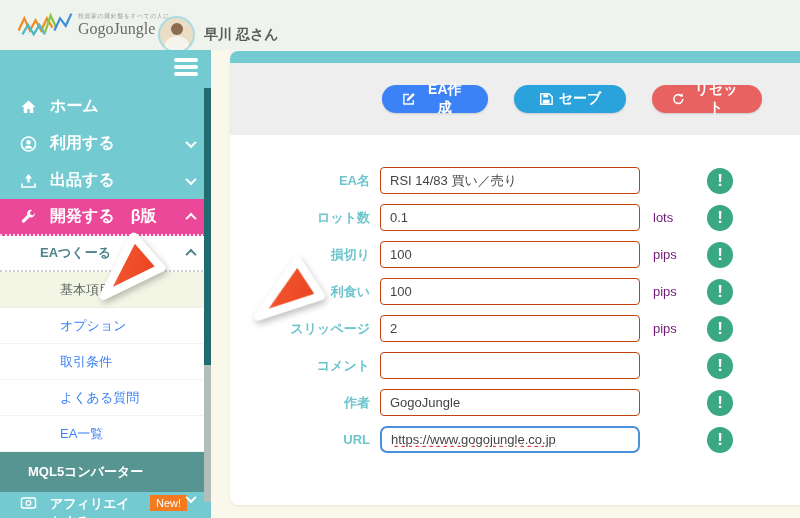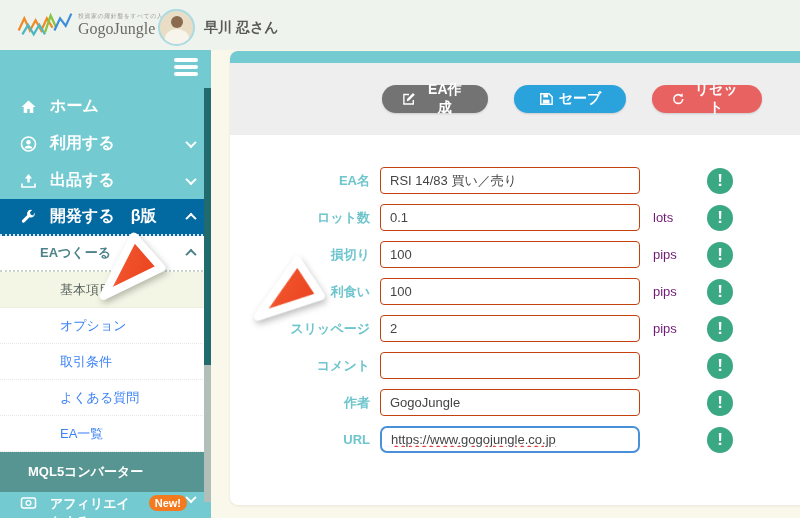--- a/index.html
+++ b/index.html
@@ -9,66 +9,66 @@
     background:#f9f8ea;
     position:relative; overflow:hidden;
   }
   
   .header { position:absolute; left:0; top:0; width:800px; height:50px; background:#eef3ee; }
   .logo { position:absolute; left:16px; top:8px; display:flex; align-items:flex-end; }
   .logo svg { width:58px; height:32px; }
   .logo-text { margin-left:4px; padding-bottom:2px; }
   .logo-tagline { font-size:6px; color:#9a9a94; letter-spacing:0.5px; }
   .logo-brand { font-family:"Liberation Serif", serif; font-size:16px; color:#6b6b64; line-height:1.05; }
-  .userbox { position:absolute; left:158px; top:9px; display:flex; align-items:center; }
+  .userbox { position:absolute; left:158px; top:16px; display:flex; align-items:center; }
   .avatar { width:37px; height:37px; border-radius:50%; border:2px solid #aadbe2;
             background:linear-gradient(180deg,#e9ddc6 0 100%); position:relative; overflow:hidden; }
   .avatar::before { content:""; position:absolute; left:11px; top:5px; width:12px; height:12px;
             border-radius:50%; background:#8a6b4f; }
   .avatar::after { content:""; position:absolute; left:5px; top:18px; width:24px; height:18px;
             border-radius:50% 50% 0 0; background:#f7f4ec; }
   .username { margin-left:9px; font-size:14px; font-weight:bold; color:#595955; }
 
   
   .sidebar { position:absolute; left:0; top:50px; width:211px; height:468px; background:#73cbd1; }
   .burger { position:absolute; top:8px; right:13px; width:24px; cursor:pointer; }
   .burger span { display:block; height:4px; background:#fff; border-radius:2px; margin-bottom:3px; }
   .side-row { height:37px; display:flex; align-items:center; padding:0 16px 0 20px;
               color:#fff; font-size:16px; font-weight:bold; cursor:pointer; }
   .side-row .sicon { width:17px; height:16px; margin-right:13px; flex:0 0 auto; }
   .side-top-gap { height:38px; position:relative; }
-  .side-row.dark { background:#0369a1; border-bottom:2px dotted rgba(255,255,255,.85); }
+  .side-row.dark { background:#ec4899; border-bottom:2px dotted rgba(255,255,255,.85); }
   .chev { width:8px; height:8px; border-right:2px solid currentColor; border-bottom:2px solid currentColor;
           margin-left:auto; flex:0 0 auto; }
   .chev.down { transform:rotate(45deg) translate(-1px,-1px); }
   .chev.up   { transform:rotate(-135deg) translate(-1px,-1px); }
   .submenu { background:#fff; }
   .submenu-title { height:36px; display:flex; align-items:center; padding:0 16px 0 40px;
           color:#4e828a; font-size:13px; font-weight:bold; border-bottom:2px dotted #c9d4c9; cursor:pointer; }
   .submenu-item { height:36px; display:flex; align-items:center; padding:0 16px 0 60px;
           color:#3b82f6; font-size:13px; border-bottom:1px dotted #e3e9df; cursor:pointer; }
   .submenu-item.active { background:#f3f6e4; color:#58625f; }
   .side-row.mql5 { background:#569591; height:40px; padding-left:28px; font-size:13px; }
   .side-row.affiliate { height:23px; align-items:flex-start; padding-top:3px; font-size:13px; }
-  .badge-new { background:#f47a1f; color:#fff; font-size:11px; font-weight:bold; padding:2px 6px;
-          border-radius:8px; margin-left:10px; }
+  .badge-new { background:#f47a1f; color:#fff; font-size:11px; font-weight:normal; padding:2px 6px;
+          border-radius:0; margin-left:10px; }
   .scrollbar { position:absolute; right:0; top:38px; width:7px; height:414px; background:#b2beb9; }
   .scrollbar .thumb { width:7px; height:277px; background:#216b6e; }
 
   
   .main { position:absolute; left:230px; top:51px; right:0; height:454px; background:#fff;
           border-radius:8px 0 0 8px; box-shadow:0 1px 3px rgba(0,0,0,.08); overflow:hidden; }
   .main-tealbar { height:12px; background:#73cbd1; }
   .toolbar { height:72px; background:#efeeee; display:flex; align-items:center; }
   .btn-group { display:flex; margin-left:152px; gap:26px; }
   .btn { height:28px; border:none; border-radius:14px; color:#fff; font-weight:bold; font-size:14px;
          font-family:"Liberation Sans", sans-serif; display:flex; align-items:center; justify-content:center;
          gap:6px; padding:0 20px; cursor:pointer; box-shadow:0 1px 2px rgba(0,0,0,.15); }
   .btn svg { width:14px; height:14px; }
-  .btn-create { background:#737373; width:106px; }
+  .btn-create { background:#3b82f6; width:106px; }
   .btn-save   { background:#2aa3dc; width:112px; }
   .btn-reset  { background:#e96262; width:110px; }
 
   
   .form { padding-top:27px; }
   .frow { display:flex; align-items:center; height:37px; }
   .flabel { width:150px; text-align:right; padding-right:10px; color:#6ec5cd; font-size:13px;
             font-weight:bold; flex:0 0 auto; }
   .finput { width:260px; height:27px; border:1px solid #c2410c; border-radius:4px; padding:0 9px;
             font-size:13px; color:#444; font-family:"Liberation Sans", sans-serif; outline:none; }

